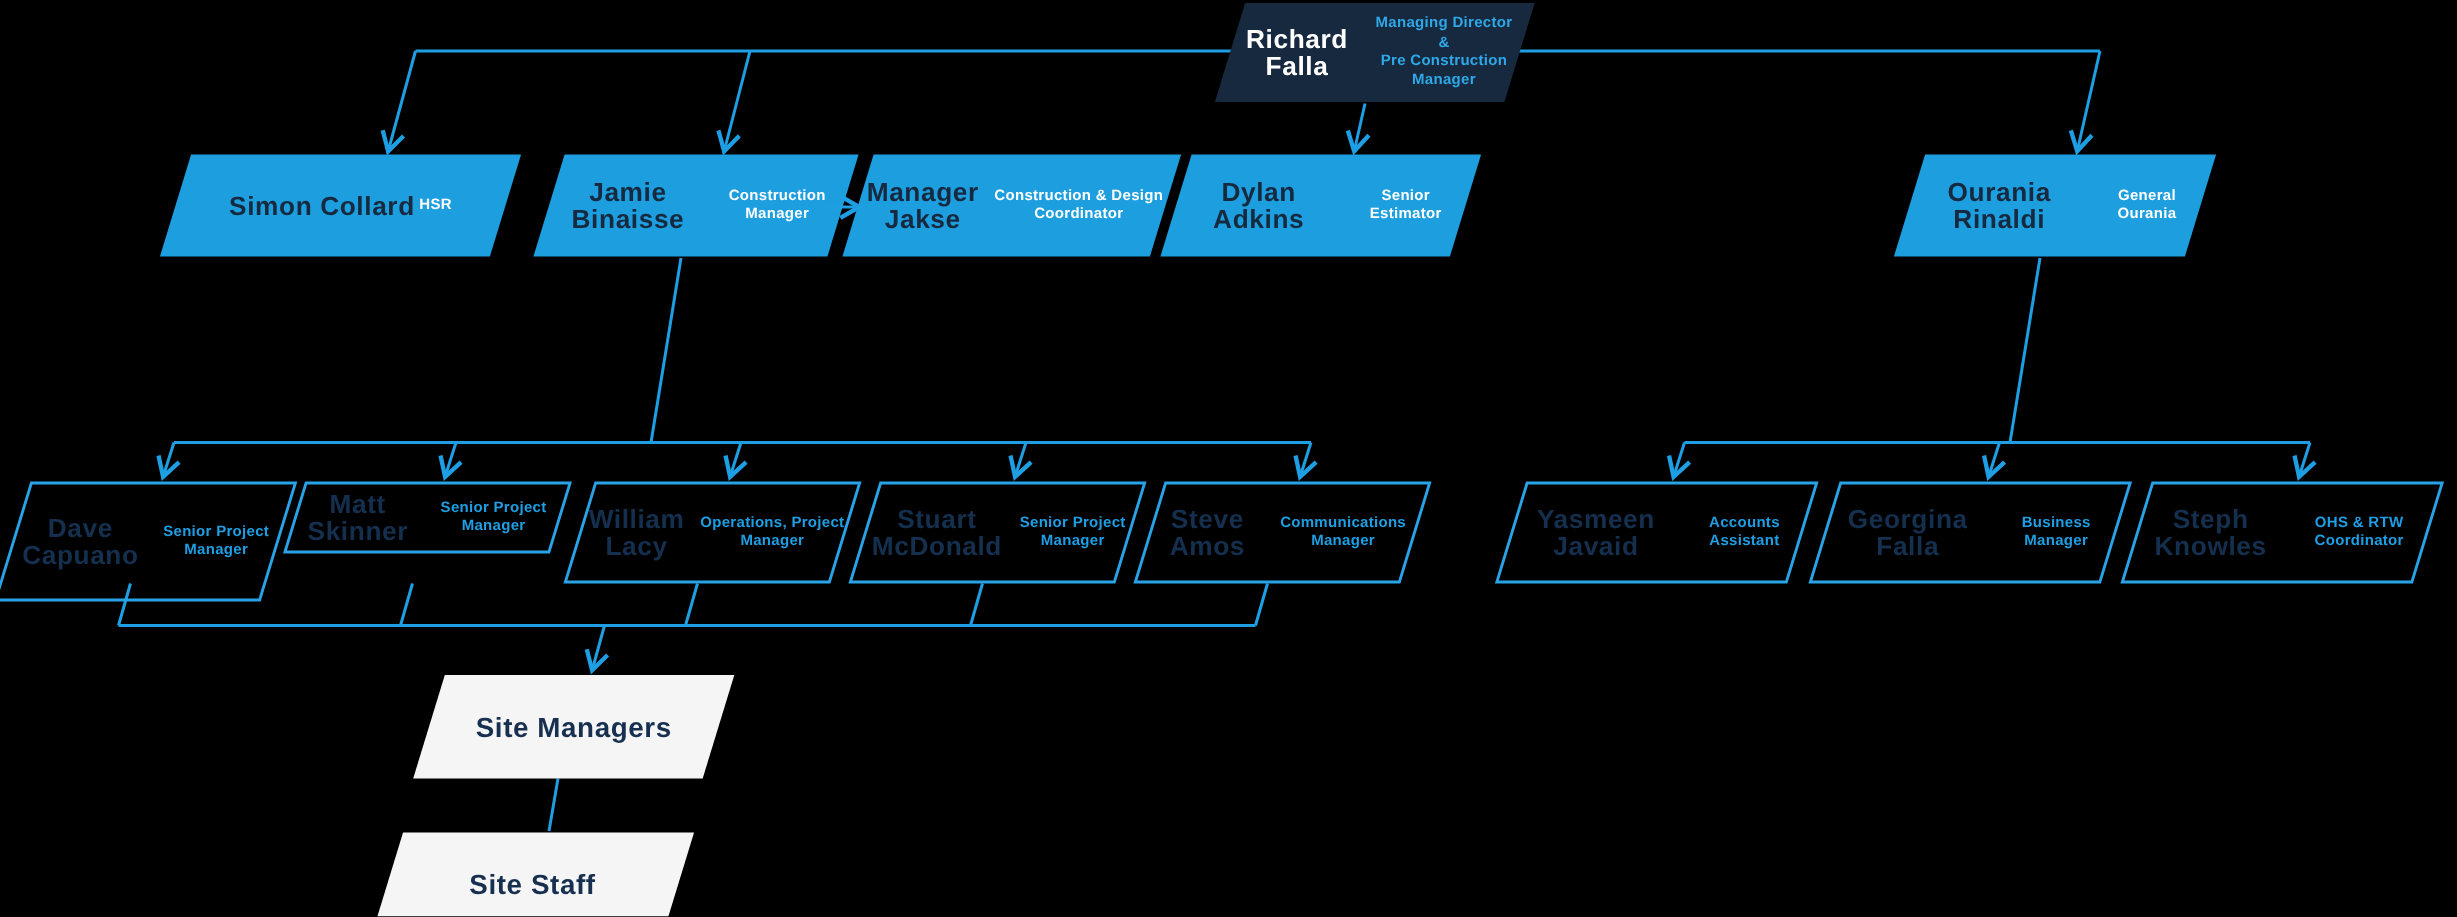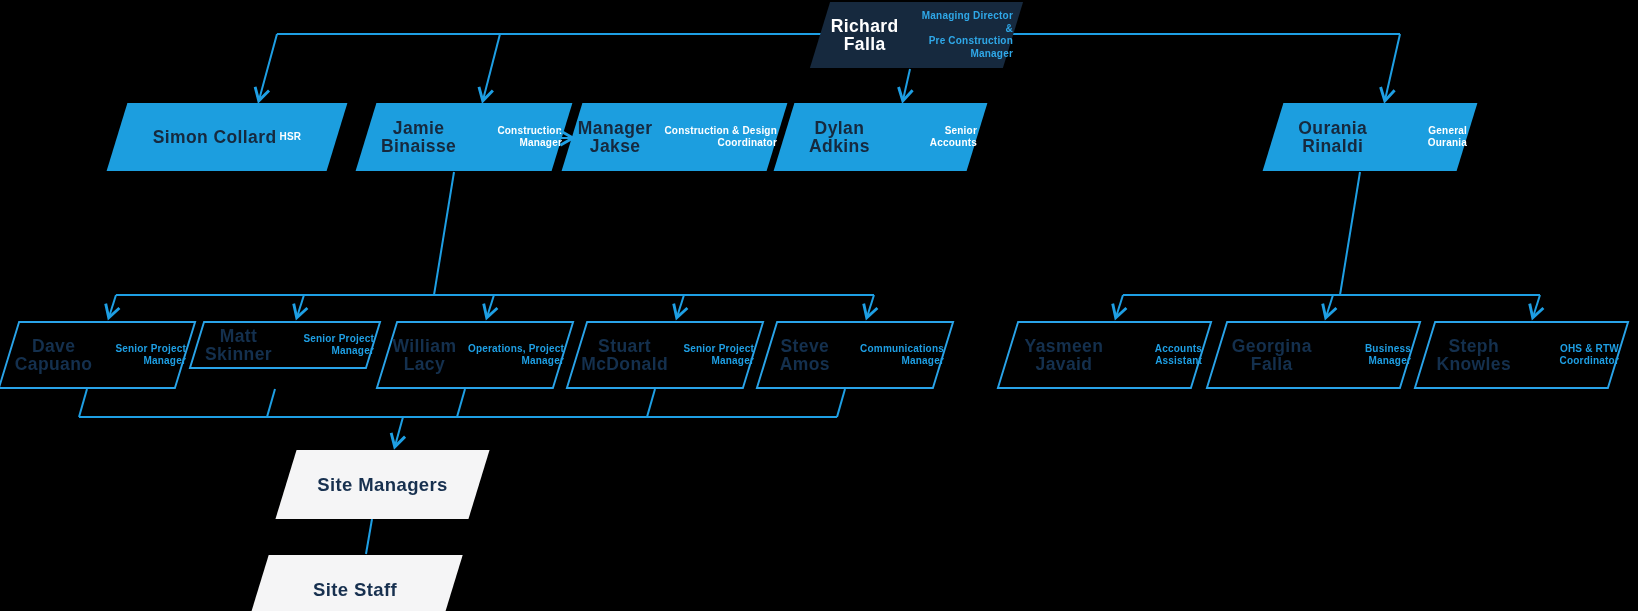--- a/index.html
+++ b/index.html
@@ -13,21 +13,21 @@
   .node .shape{position:absolute;left:0;top:0;right:0;bottom:0;transform:skewX(-17deg);}
   .fill-navy{background:#16293E;}
   .fill-blue{background:#1C9EDF;}
   .outline{border:2px solid #29A3E8;background:transparent;}
   .fill-white{background:#F5F5F6;}
   .content{
     position:relative;z-index:2;height:100%;display:flex;flex-direction:row;
     align-items:center;justify-content:center;text-align:center;gap:3px;
   }
   .name{font-weight:700;font-size:17.5px;letter-spacing:.4px;line-height:1.05;}
-  .role{font-weight:700;font-size:10px;letter-spacing:.2px;line-height:1.25;white-space:pre-line;text-align:right;}
+  .role{font-weight:700;font-size:10px;letter-spacing:.2px;line-height:1.25;white-space:pre-line;}
   .lvl1 .name{color:#FFFFFF;}
   .lvl1 .role{color:#2FA8E8;}
   .lvl2 .name{color:#16293E;}
   .lvl2 .role{color:#FFFFFF;}
   .lvl3 .name{color:#14304E;}
   .lvl3 .role{color:#1E9FE4;}
   .site .name{color:#17304F;font-size:18.5px;}
 </style>
 </head>
 <body>
@@ -100,32 +100,32 @@
     <div class="shape fill-blue"></div>
     <div class="content">
       <div class="name">Manager Jakse</div>
       <div class="role">Construction &amp; Design Coordinator</div>
     </div>
   </div>
   <div class="node lvl2" style="left:784px;top:103px;width:193px;height:68px">
     <div class="shape fill-blue"></div>
     <div class="content">
       <div class="name">Dylan Adkins</div>
-      <div class="role">Senior Accounts</div>
+      <div class="role">Senior Estimator</div>
     </div>
   </div>
   <div class="node lvl2" style="left:1273px;top:103px;width:194px;height:68px">
     <div class="shape fill-blue"></div>
     <div class="content">
       <div class="name">Ourania Rinaldi</div>
       <div class="role">General Ourania</div>
     </div>
   </div>
 
-  <div class="node lvl3" style="left:8px;top:321px;width:178px;height:68px">
+  <div class="node lvl3" style="left:8px;top:321px;width:178px;height:80px">
     <div class="shape outline"></div>
     <div class="content">
       <div class="name">Dave Capuano</div>
       <div class="role">Senior Project Manager</div>
     </div>
   </div>
   <div class="node lvl3" style="left:196px;top:321px;width:178px;height:48px">
     <div class="shape outline"></div>
     <div class="content">
       <div class="name">Matt Skinner</div>

